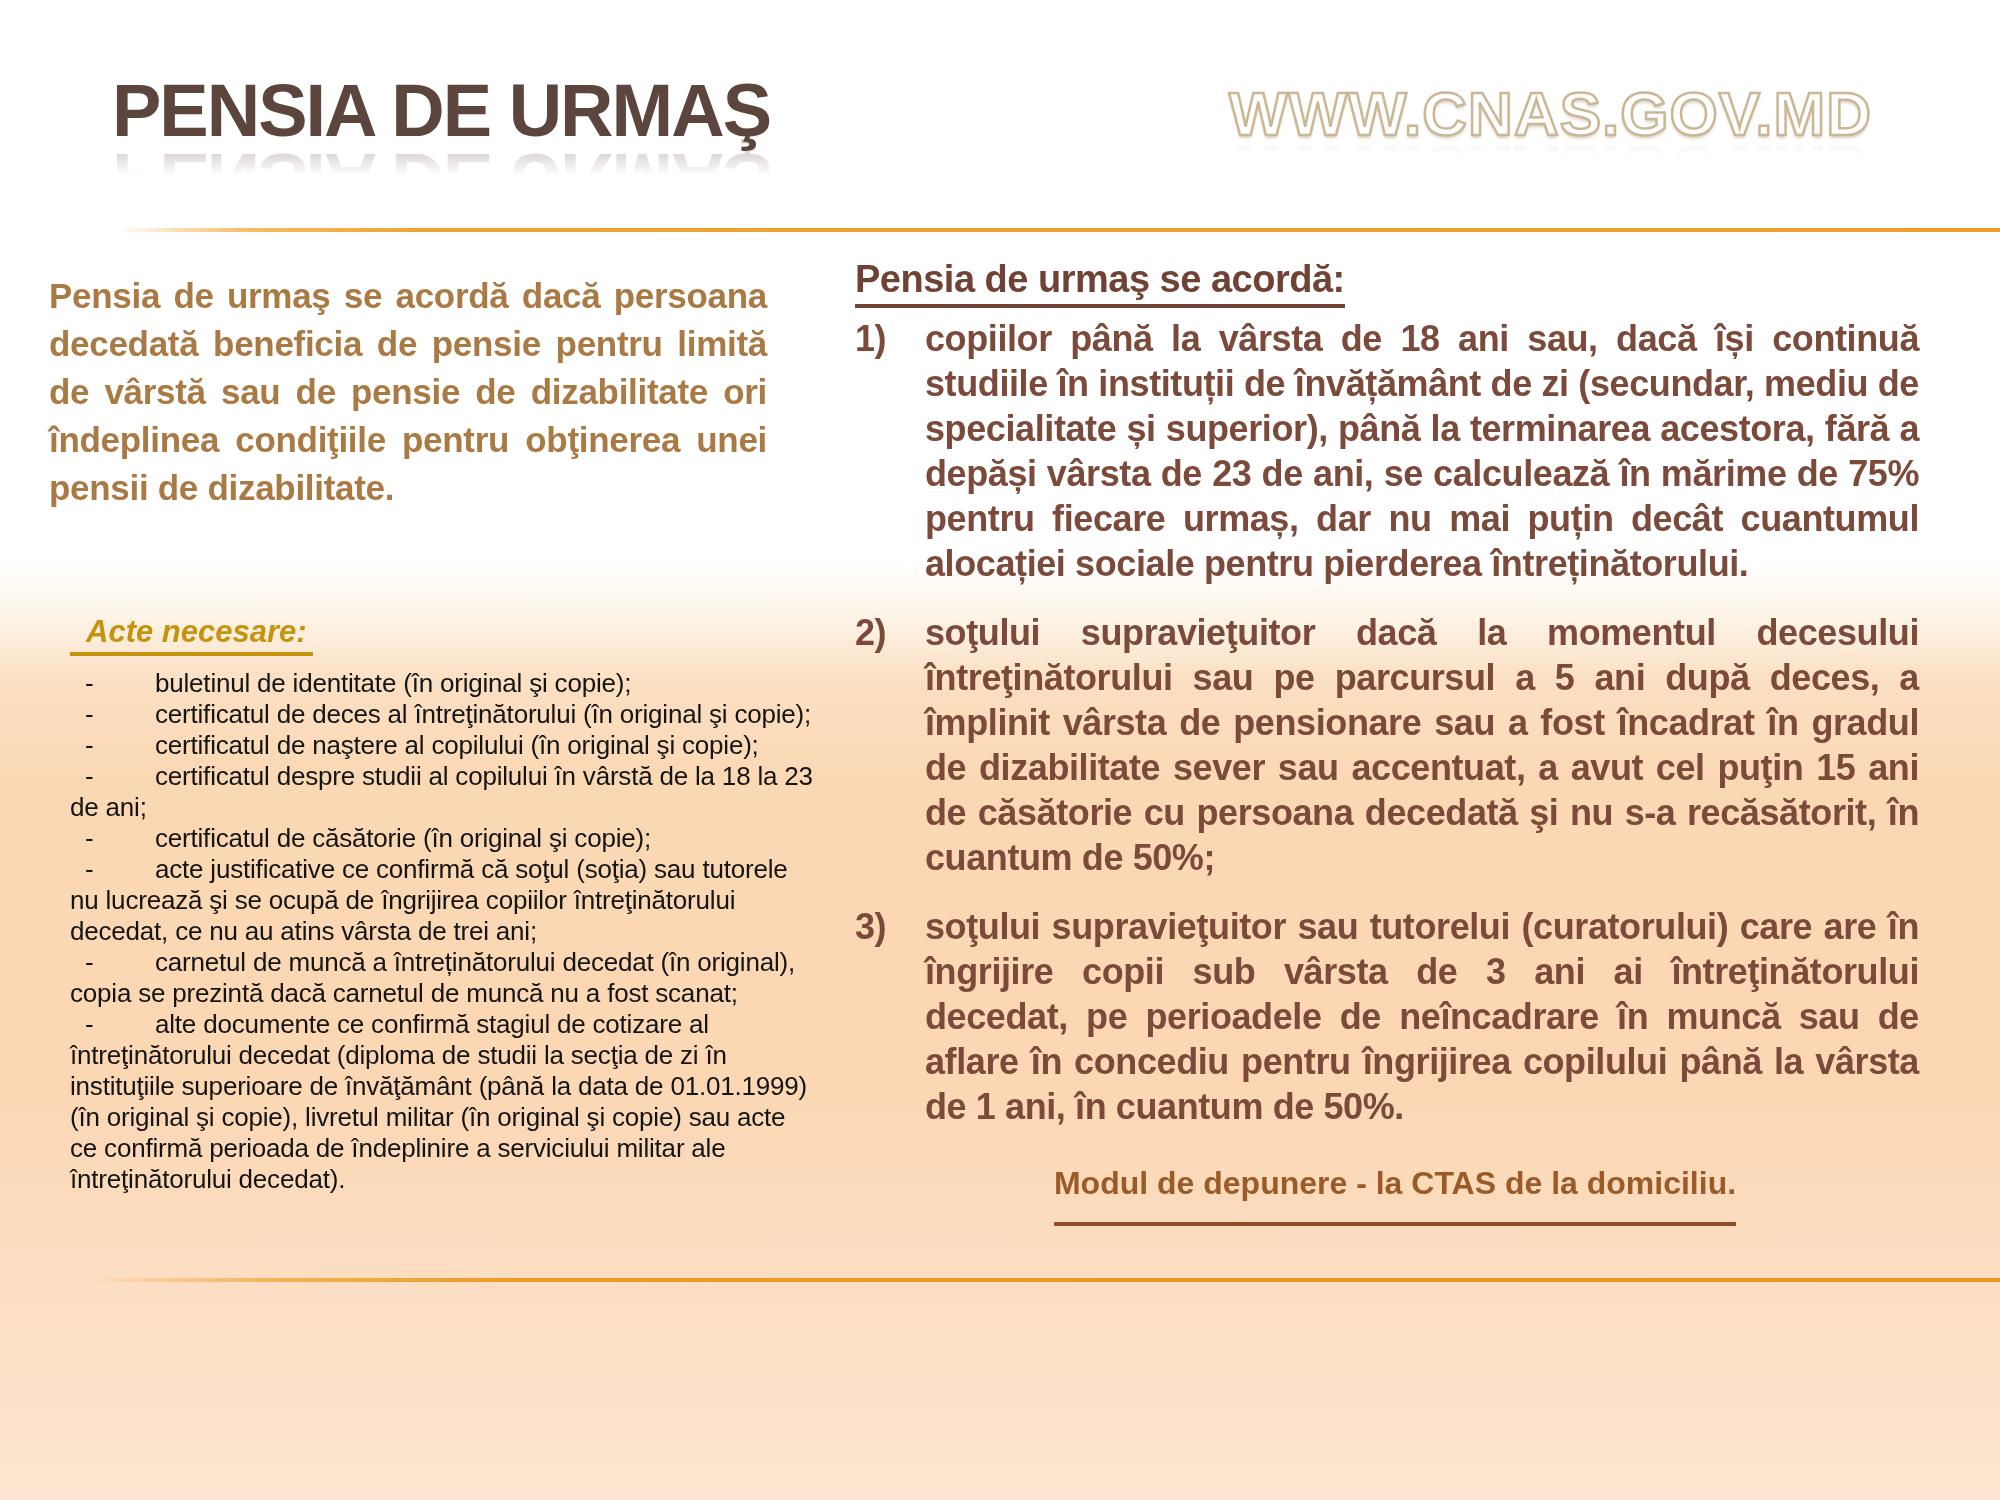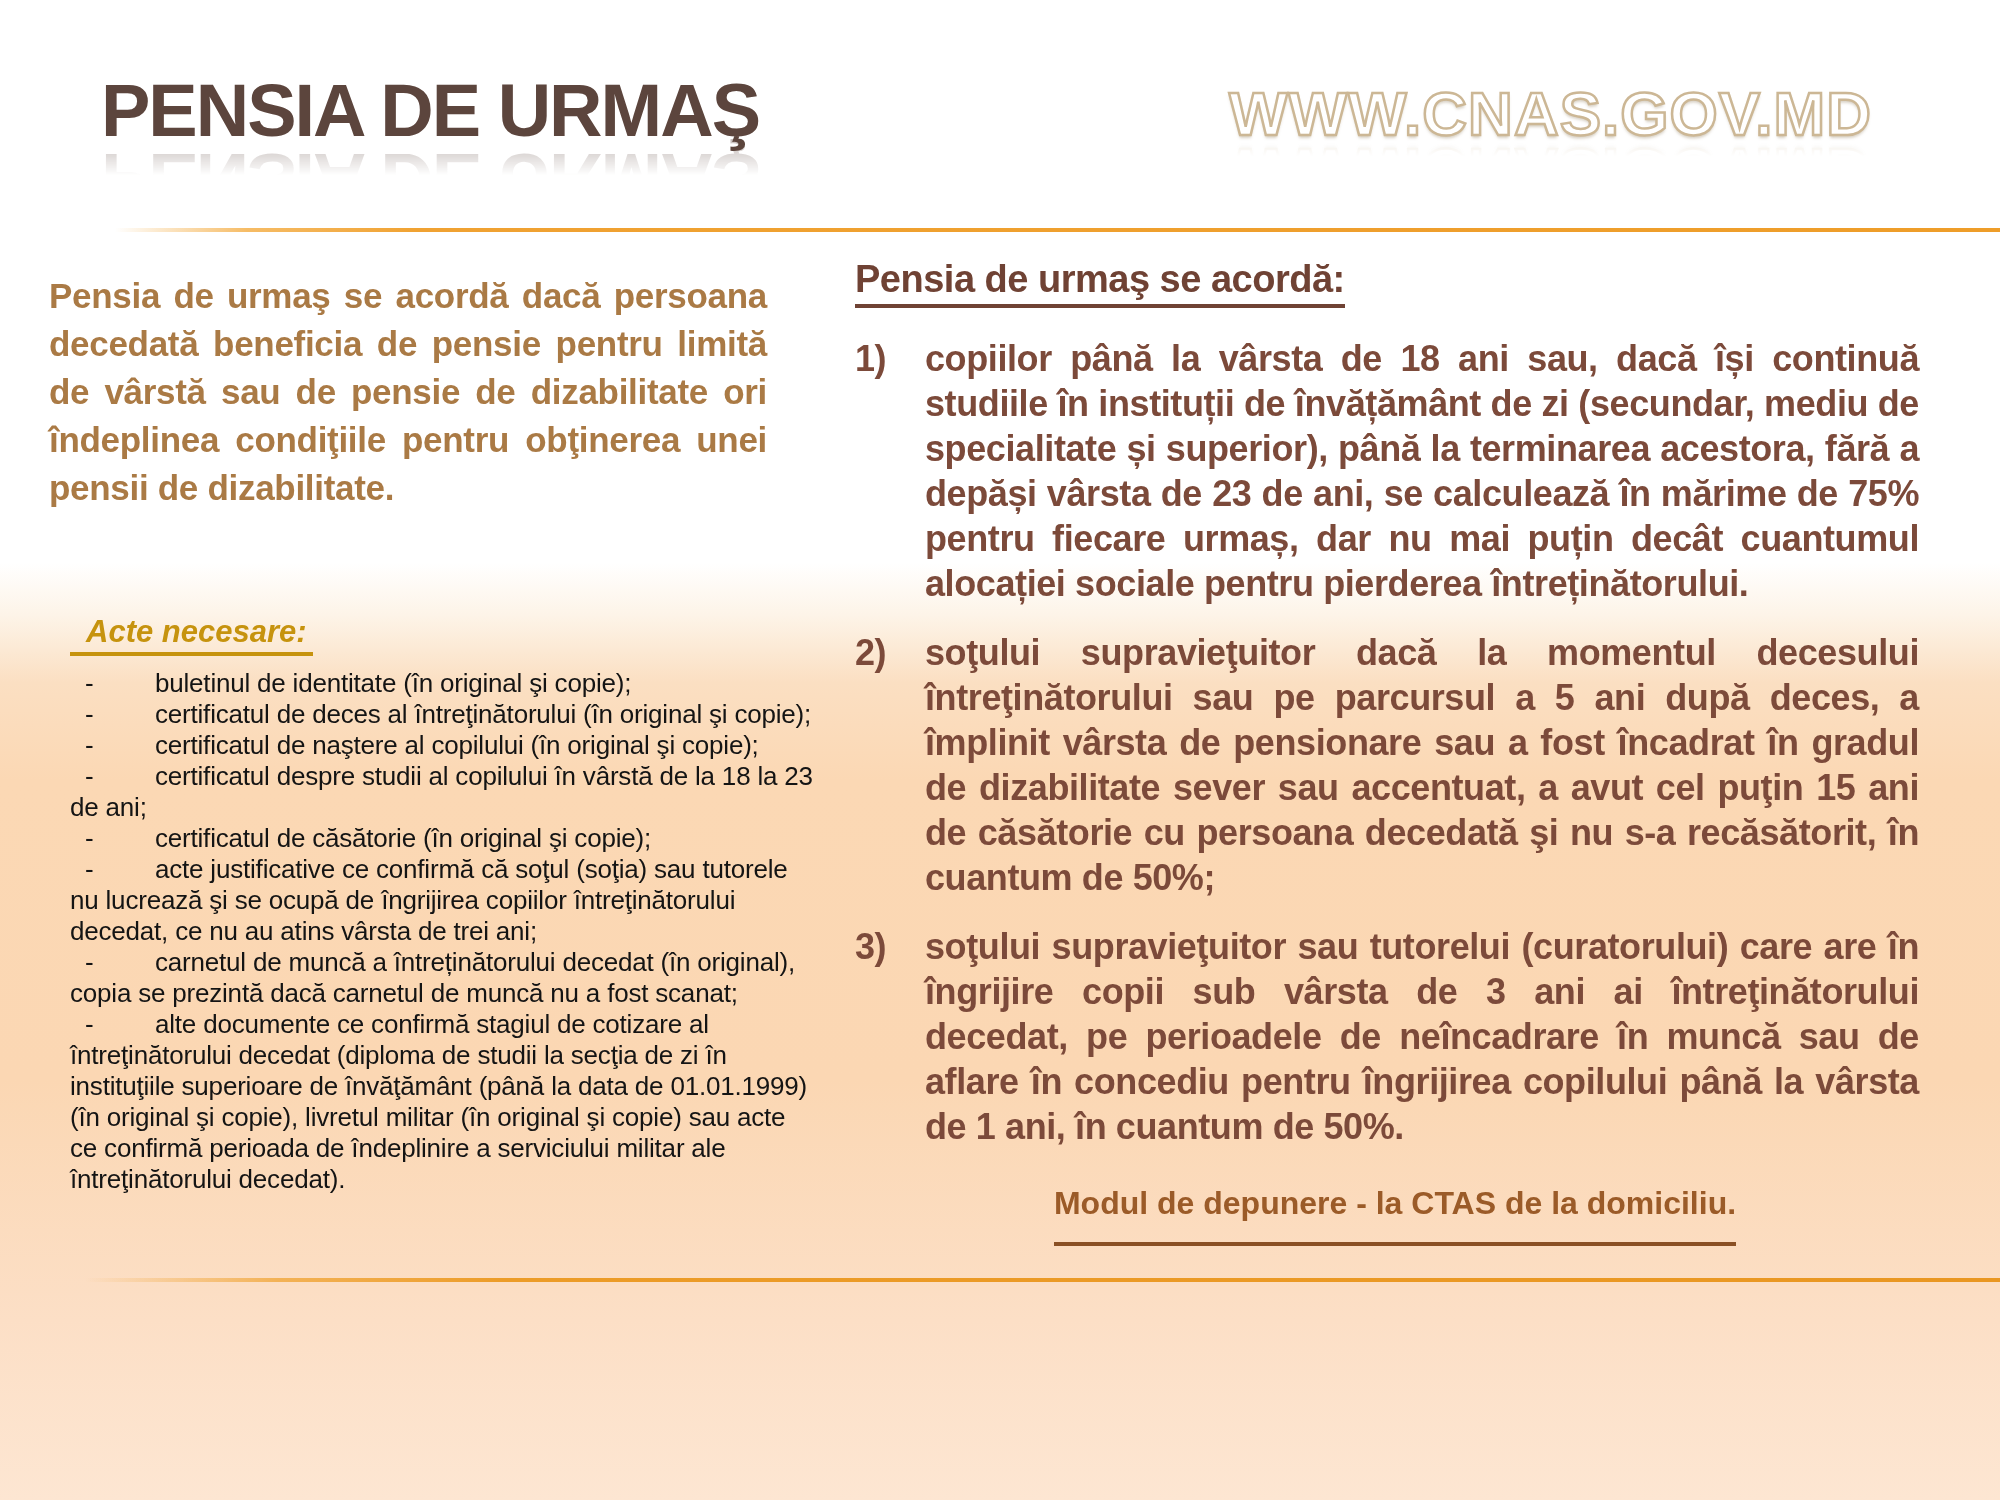--- a/index.html
+++ b/index.html
@@ -14,21 +14,21 @@
       #fdf4e8 41%,
       #fbdfc2 45.5%,
       #fbd8b4 52%,
       #fbd7b3 72%,
       #fcdfc6 88%,
       #fde6d2 100%);
   }
 
   
   .title{
-    position:absolute;left:101px;top:68px;
+    position:absolute;left:112px;top:68px;
     font-size:74px;font-weight:bold;letter-spacing:-2px;
     color:#5c453d;white-space:nowrap;
     -webkit-box-reflect:below -16px linear-gradient(to bottom, rgba(0,0,0,0) 55%, rgba(255,255,255,0.38));
   }
   .website{
     position:absolute;right:128px;top:78px;
     font-size:62px;font-weight:bold;letter-spacing:1px;
     color:#ffffff;white-space:nowrap;
     -webkit-text-stroke:2.5px #ccb795;
     text-shadow:0 3px 3px rgba(140,120,85,0.35);
@@ -73,21 +73,21 @@
   
   .right-col{
     position:absolute;left:855px;top:258px;width:1080px;
   }
   .right-heading{
     display:inline-block;
     font-size:38px;font-weight:bold;letter-spacing:-0.5px;
     color:#6f4234;
     border-bottom:4px solid #6f4234;
     padding-bottom:3px;
-    margin:0 0 28px 0;
+    margin:0 0 8px 0;
   }
   .item{
     font-size:36px;font-weight:bold;line-height:45px;letter-spacing:-0.4px;
     color:#7c4a3a;text-align:justify;
     padding-left:70px;text-indent:-70px;
     margin:0 16px 24px 0;
   }
   .num{display:inline-block;width:70px;text-indent:0;}
   .modul{
     margin-top:36px;

